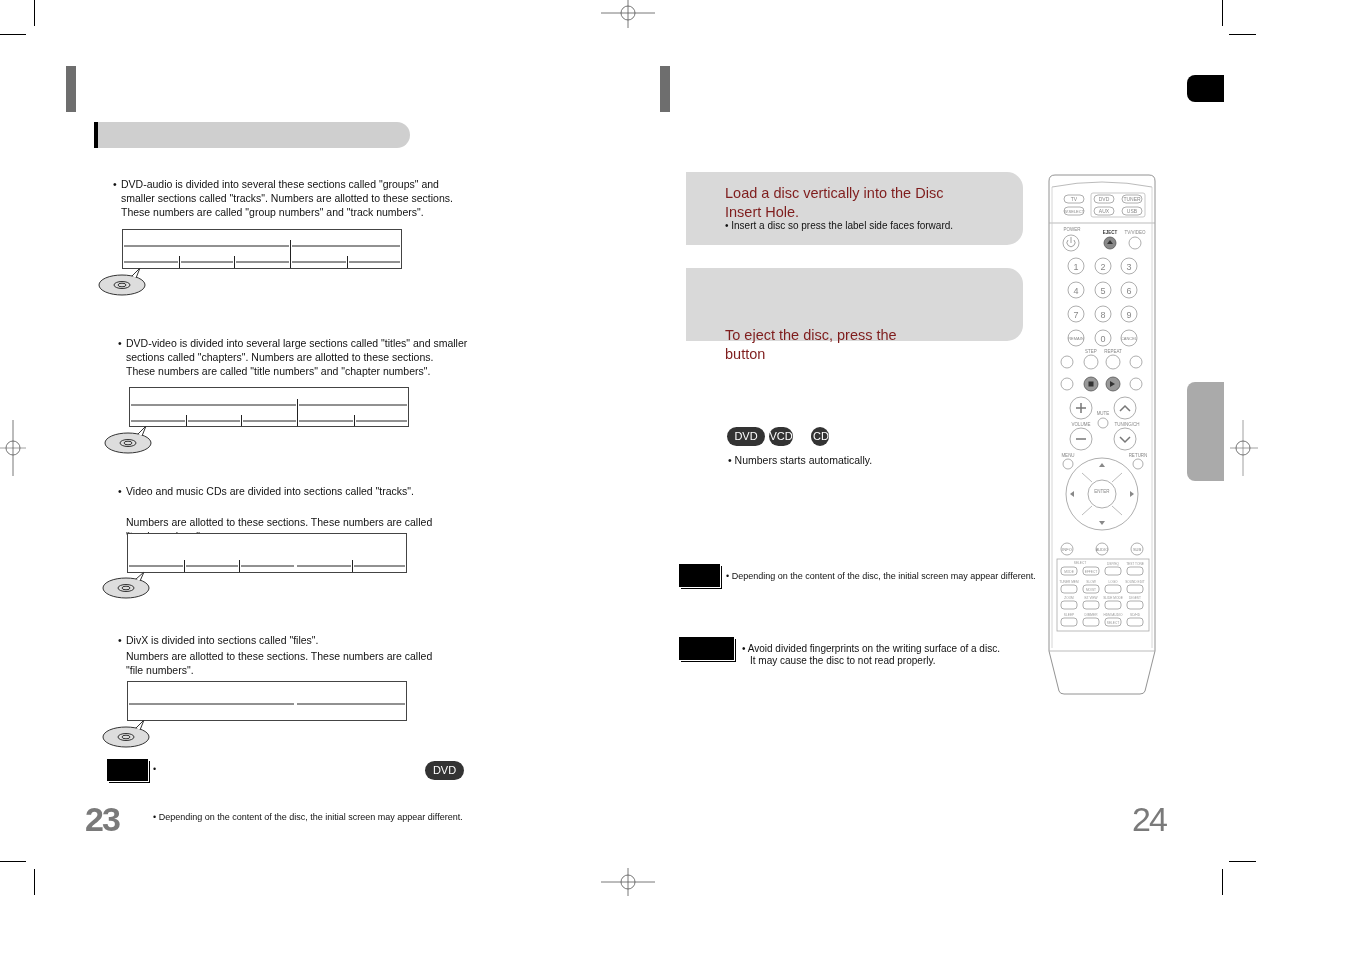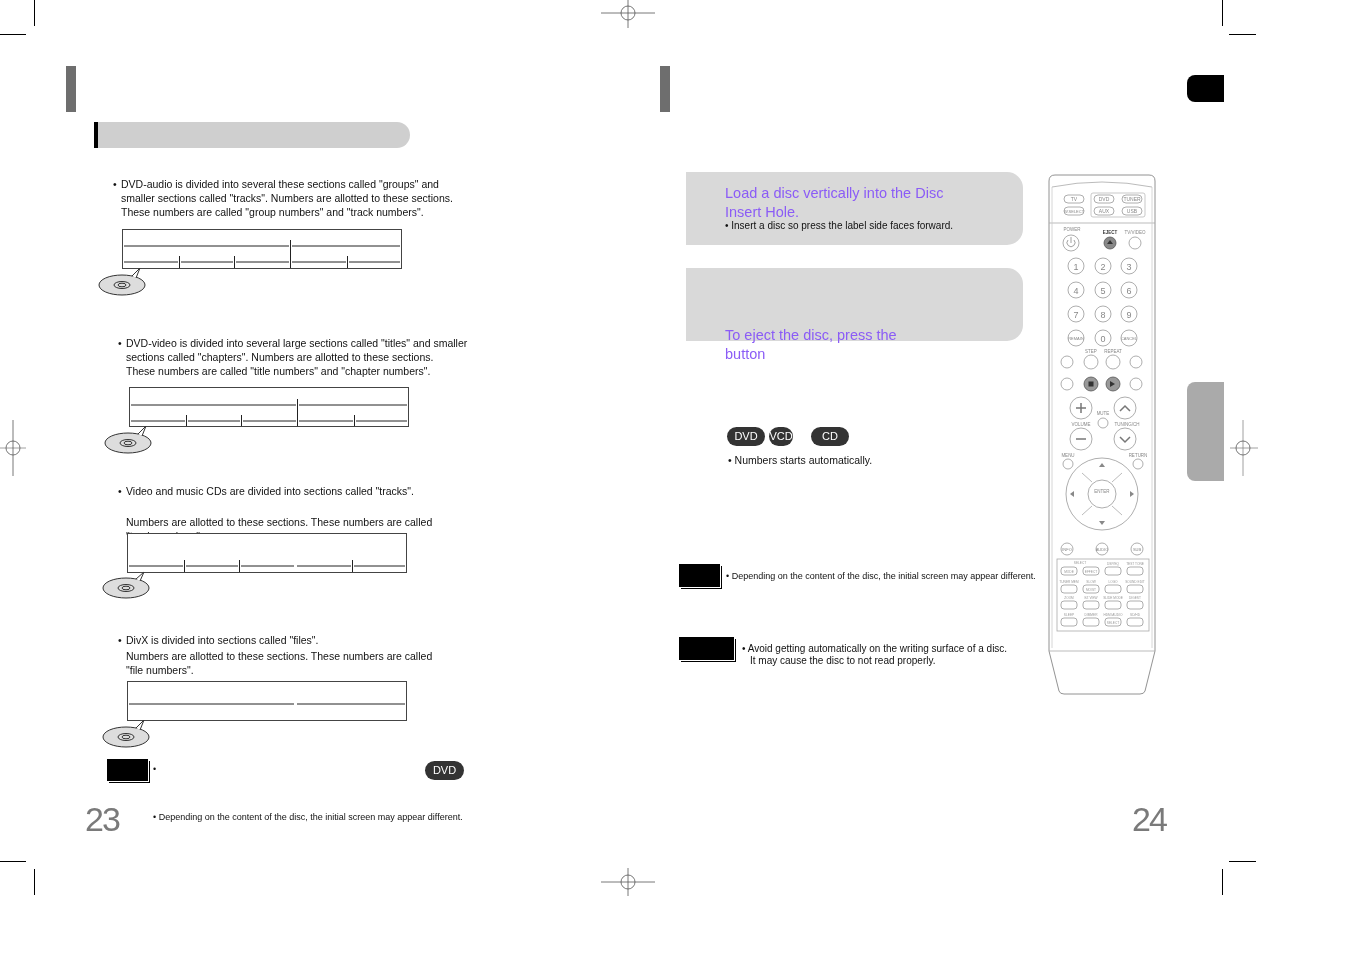--- a/index.html
+++ b/index.html
@@ -11,21 +11,21 @@
   .reg svg{display:block;}
   .title-bar{position:absolute;width:10px;height:46px;background:#6e6e6e;}
   .section-pill{position:absolute;left:94px;top:122px;width:316px;height:26px;background:#cfcfcf;border-radius:0 13px 13px 0;border-left:4px solid #000;box-sizing:border-box;}
   .para{position:absolute;font-size:10.5px;line-height:14px;color:#111;}
   .para .bullet{position:absolute;left:-8px;top:0;}
   .diagram{position:absolute;}
   .page-num{position:absolute;font-size:34px;color:#7a7a7a;letter-spacing:-2px;}
   .note-box{position:absolute;background:#000;border:1px solid #000;box-shadow:1px 1px 0 #fff,2px 2px 0 #000;}
   .small{font-size:9px;line-height:12px;}
   .step-box{position:absolute;background:#d9d9d9;border-radius:0 16px 16px 0;}
-  .step-title{position:absolute;font-size:14.5px;line-height:19px;color:#8b5cf6;}
+  .step-title{position:absolute;font-size:14.5px;line-height:19px;color:#7f1d1d;}
   .badge{position:absolute;height:19px;border-radius:10px;background:#333;color:#fff;font-size:11px;line-height:19px;text-align:center;}
   .tab-black{position:absolute;left:1187px;top:75px;width:37px;height:27px;background:#000;border-radius:8px 0 0 8px;}
   .tab-grey{position:absolute;left:1187px;top:382px;width:37px;height:99px;background:#aaa;border-radius:8px 0 0 8px;}
   .remote{position:absolute;left:1047px;top:173px;width:110px;height:522px;}
 </style>
 </head>
 <body>
 
 <div class="crop-v" style="left:34px;top:0;height:26px;"></div>
 <div class="crop-h" style="left:0;top:34px;width:26px;"></div>
@@ -165,21 +165,21 @@
   <ellipse cx="26" cy="59" rx="23" ry="10" fill="#ddd" stroke="#333"></ellipse>
   <ellipse cx="26" cy="59" rx="8" ry="3.5" fill="none" stroke="#333"></ellipse>
   <ellipse cx="26" cy="59" rx="4" ry="1.8" fill="none" stroke="#333"></ellipse>
   <path d="M36 50 L44 42 L40 52" fill="#fff" stroke="#333"></path>
 </svg>
 
 <div class="note-box" style="left:107px;top:759px;width:39px;height:20px;"></div>
 <span class="abs small" style="left:153px;top:763px;">•</span>
 <div class="badge" style="left:425px;top:761px;width:39px;">DVD</div>
 
-<div class="page-num" style="left:85px;top:800px;">23</div>
+<div class="page-num" style="left:85px;top:800px;font-weight:bold;">23</div>
 <div class="abs small" style="left:153px;top:811px;">
   <span>• </span><span>Depending on the content of the disc, the initial screen may appear different.</span>
 </div>
 
 <div class="title-bar" style="left:660px;top:66px;"></div>
 <div class="tab-black"></div>
 <div class="tab-grey"></div>
 
 <div class="step-box" style="left:686px;top:172px;width:337px;height:73px;"></div>
 <div class="step-title" style="left:725px;top:184px;">
@@ -191,32 +191,32 @@
 </div>
 
 <div class="step-box" style="left:686px;top:268px;width:337px;height:73px;"></div>
 <div class="step-title" style="left:725px;top:282px;margin-top:44px;">
   <div>To eject the disc, press the</div>
   <div>button</div>
 </div>
 
 <div class="badge" style="left:727px;top:427px;width:38px;">DVD</div>
 <div class="badge" style="left:769px;top:427px;width:24px;">VCD</div>
-<div class="badge" style="left:811px;top:427px;width:38px;">CD</div>
+<div class="badge" style="left:811px;top:427px;width:18px;text-align:right;">CD</div>
 <div class="abs" style="left:728px;top:454px;font-size:10.5px;">
   <span>• </span><span>Numbers starts automatically.</span>
 </div>
 
 <div class="note-box" style="left:679px;top:564px;width:39px;height:21px;"></div>
 <div class="abs small" style="left:726px;top:570px;">
   <span>• </span><span>Depending on the content of the disc, the initial screen may appear different.</span>
 </div>
 <div class="note-box" style="left:679px;top:637px;width:53px;height:21px;"></div>
 <div class="abs" style="left:742px;top:643px;font-size:10px;line-height:12px;">
-  <div><span>• </span><span>Avoid getting automatically on the writing surface of a disc.</span></div>
+  <div><span>• </span><span>Avoid divided fingerprints on the writing surface of a disc.</span></div>
   <div style="padding-left:8px;">It may cause the disc to not read properly.</div>
 </div>
 
 <div class="page-num" style="left:1132px;top:800px;">24</div>
 
 <svg class="remote" viewBox="0 0 110 522" width="110" height="522" font-family="Liberation Sans, sans-serif" fill="none" stroke="#999" stroke-width="0.8">
 
   <path d="M8 2 H102 Q108 2 108 8 V478 L98 518 Q97 521 93 521 H17 Q13 521 12 518 L2 478 V8 Q2 2 8 2 Z" fill="#fff" stroke="#777"></path>
   <path d="M5 14 Q55 4 105 14" stroke="#aaa"></path>
   <line x1="2" y1="50" x2="108" y2="50" stroke="#aaa"></line>

